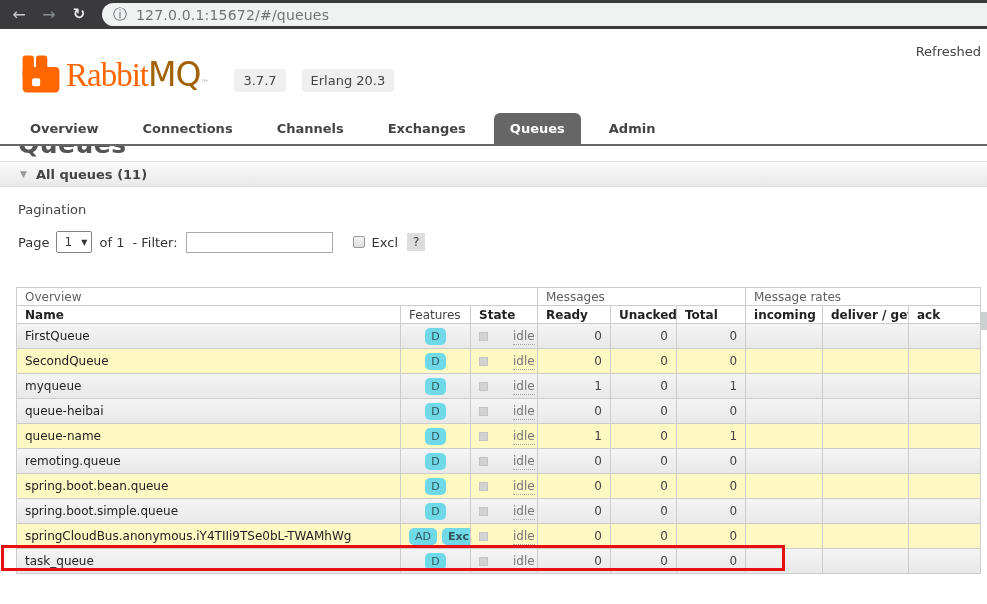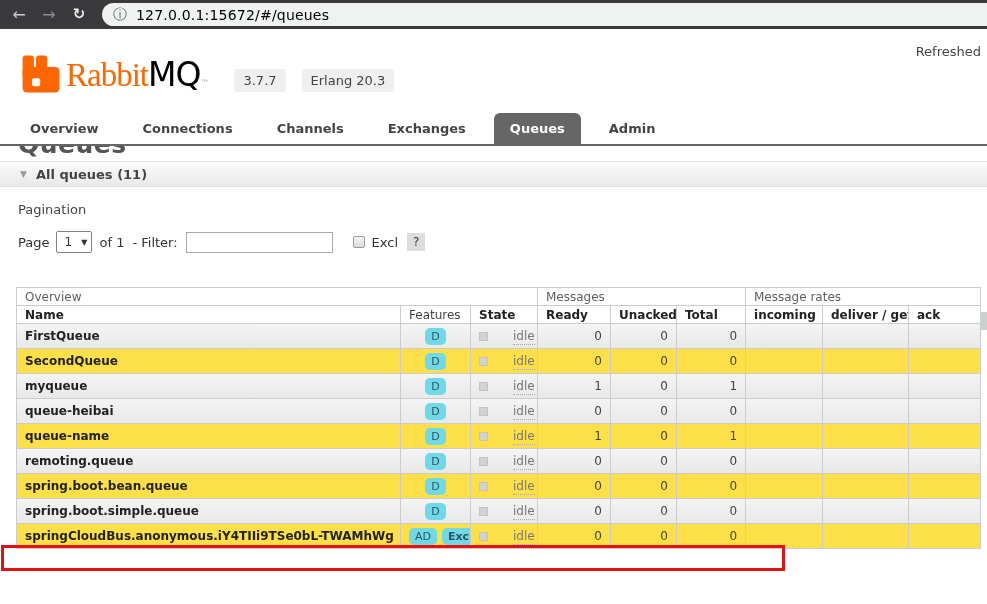--- a/index.html
+++ b/index.html
@@ -18,31 +18,31 @@
   .nav-btn { width: 30px; text-align: center; font-size: 16px; line-height: 29px; cursor: default; }
   .nav-back { color: #c7cbcb; }
   .nav-forward { color: #8a8f8f; }
   .nav-refresh { color: #e9eaea; font-size: 15px; font-weight: bold; }
   .url-pill {
     flex: 1; height: 23px; margin-left: 8px;
     background: #f0f2f2; border-radius: 12px 0 0 12px;
     display: flex; align-items: center; padding-left: 11px;
   }
   .info-icon { color: #5f6368; font-size: 14px; margin-right: 9px; }
-  .url-text { color: #000000; font-size: 14px; letter-spacing: .2px; }
+  .url-text { color: #737373; font-size: 14px; letter-spacing: .2px; }
 
   
   .page { position: relative; background: #fff; }
   .refreshed { position: absolute; top: 15px; right: 6px; font-size: 13px; color: #444; }
 
   .logo-row { display: flex; align-items: center; padding: 26px 0 0 22px; height: 64px; }
   .rabbit-svg { display: block; }
   .brand { font-size: 33px; letter-spacing: -1px; margin-left: 6px; white-space: nowrap; }
   .brand-rabbit { color: #ff6600; font-family: Liberation Serif, serif; }
-  .brand-mq { color: #000000; }
+  .brand-mq { color: #a16207; }
   .brand-tm { font-size: 9px; color: #a6b0b0; vertical-align: baseline; }
   .ver-badge {
     background: #efefef; border-radius: 3px; padding: 4px 9px;
     font-size: 13px; color: #444; margin-left: 16px; align-self: flex-end; margin-bottom: 1px; margin-top: 48px;
   }
   .ver-badge.first { margin-left: 26px; }
 
   
   .tabbar {
     display: flex; align-items: flex-end; margin-top: 20px; padding-left: 14px;
@@ -93,25 +93,25 @@
     padding: 2px 6px; cursor: default;
   }
 
   
   .table-wrap { position: relative; margin: 33px 7px 0 16px; }
   table.queues { border-collapse: collapse; width: 964px; table-layout: fixed; font-size: 12px; }
   .queues th, .queues td { border: 1px solid #ccc; padding: 0 8px; overflow: hidden; white-space: nowrap; }
   .queues thead th { height: 18px; text-align: left; font-weight: bold; color: #222; background: #fff; }
   .queues thead tr.grp th { color: #5e5e5e; font-weight: normal; }
   .queues td { height: 25px; color: #444; }
-  .queues td.name { font-weight: bold; color: #222; }
+  .queues td.name { font-weight: normal; color: #222; }
   .queues td.features { text-align: center; }
   .queues td.num { text-align: right; }
   .queues tbody tr.odd { background: linear-gradient(#f4f4f4, #e8e8e8); }
-  .queues tbody tr.even { background: #fde047; }
+  .queues tbody tr.even { background: #fef9c3; }
   th.plain { font-weight: normal !important; color: #444 !important; }
 
   .feat-badge {
     display: inline-block; background: #6fd9e8; border-radius: 5px;
     padding: 2px 6px; font-size: 11px; color: #31555c; cursor: default;
   }
   .feat-badge + .feat-badge { margin-left: 5px; font-weight: bold; }
 
   .state-dot {
     display: inline-block; width: 9px; height: 9px; background: #d2d2d2;
@@ -318,19 +318,30 @@
             <span class="feat-badge">AD</span><span class="feat-badge">Excl</span>
           </td>
           <td><span class="state-dot"></span><span class="state-text">idle</span></td>
           <td class="num">0</td>
           <td class="num">0</td>
           <td class="num">0</td>
           <td class="num"></td>
           <td class="num"></td>
           <td class="num"></td>
         </tr>
+        <tr class="odd">
+          <td class="name">task_queue</td>
+          <td class="features"><span class="feat-badge">D</span></td>
+          <td><span class="state-dot"></span><span class="state-text">idle</span></td>
+          <td class="num">0</td>
+          <td class="num">0</td>
+          <td class="num">0</td>
+          <td class="num"></td>
+          <td class="num"></td>
+          <td class="num"></td>
+        </tr>
       </tbody>
     </table>
     <div class="highlight-box" style="top: 257.5px; height: 26px;"></div>
   </div>
 
   <div class="scroll-thumb"></div>
 </div>
 
 </body></html>

